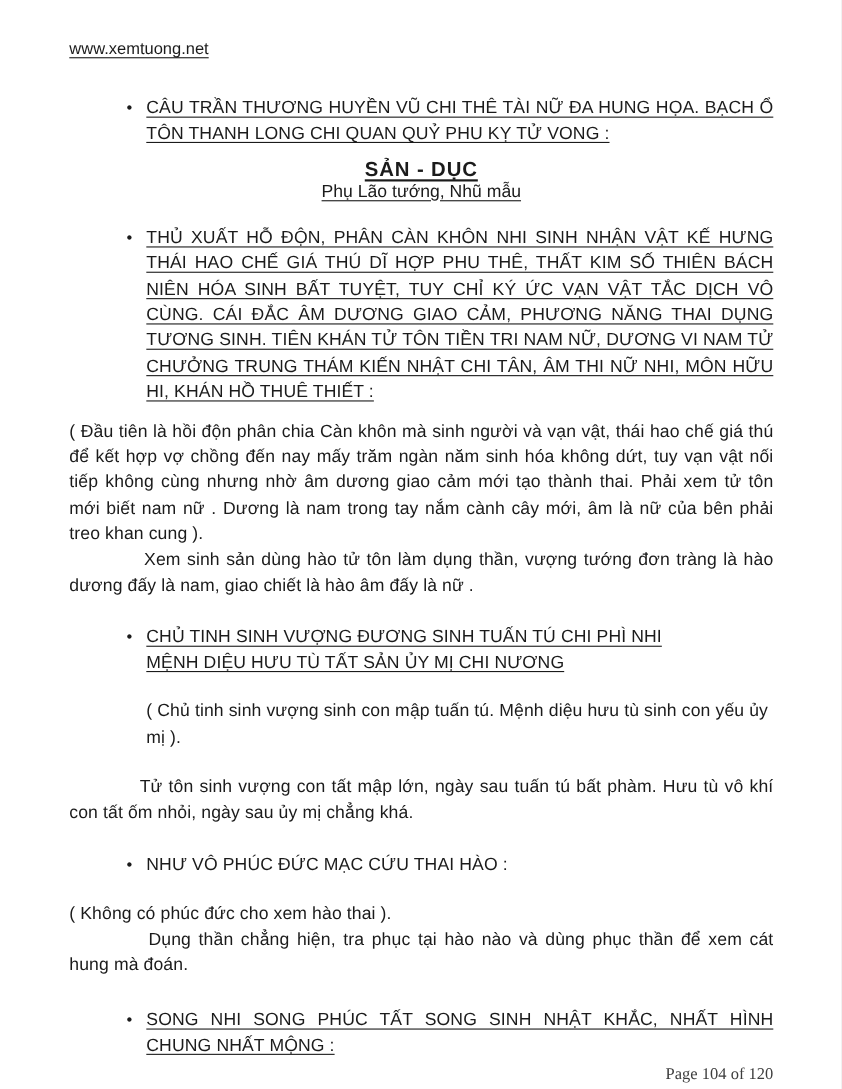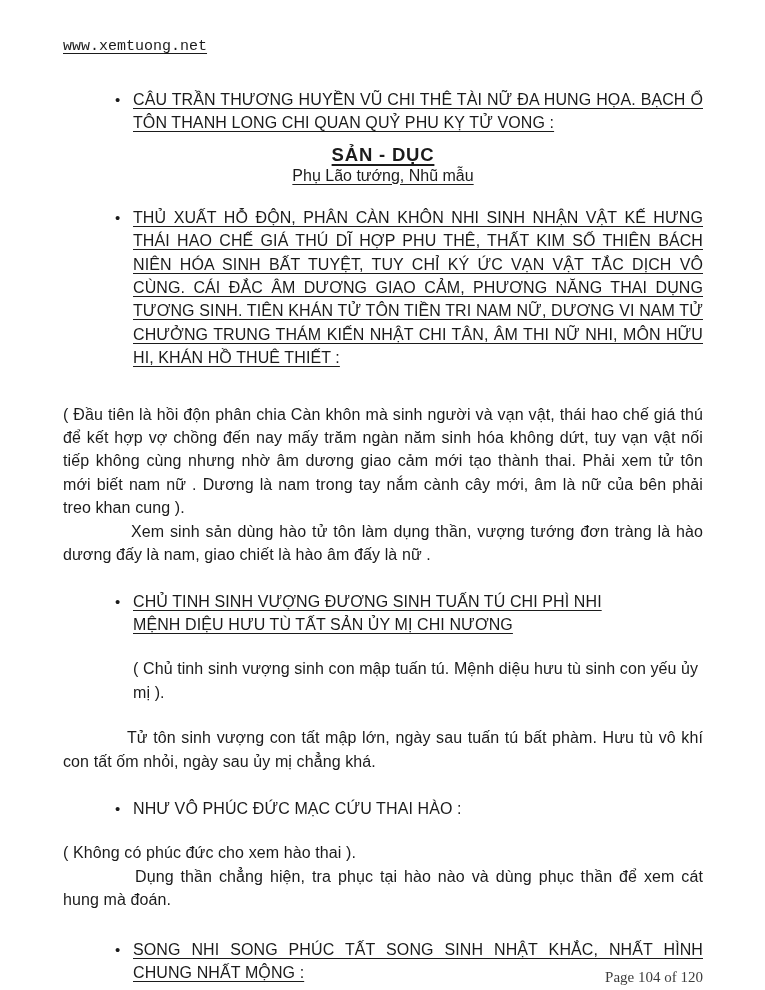--- a/index.html
+++ b/index.html
@@ -15,21 +15,20 @@
   }
   .content { padding: 36px 62px 0 63px; }
 
   .site-link {
     display: inline-block;
     font-size: 15px;
     color: #1b1b1b;
     text-decoration: underline;
     text-underline-offset: 3px;
     cursor: pointer;
-    font-family: Liberation Mono, monospace;
   }
 
   .bullet-row { display: flex; margin-top: 0; }
   .bullet-row .marker {
     width: 18px;
     flex: 0 0 18px;
     margin-left: 52px;
     font-size: 15px;
     line-height: 23.4px;
   }
@@ -71,21 +70,21 @@
   .b3 { margin-top: 23px; }
   .b3 .bullet-text span { display: block; }
   .b4 { margin-top: 24px; }
   .b5 { margin-top: 26px; }
 
   .para {
     font-size: 16px;
     line-height: 23.4px;
     letter-spacing: 0.1px;
   }
-  .p1 { margin-top: 33px; }
+  .p1 { margin-top: 12px; }
   .p3 { margin-top: 21px; padding-left: 70px; }
   .p4 { margin-top: 22px; text-indent: 64px; }
   .p5 { margin-top: 21px; }
   .p6 { text-indent: 72px; }
   .indent { text-indent: 68px; }
 
   .footer {
     position: absolute;
     top: 969px;
     right: 62px;

